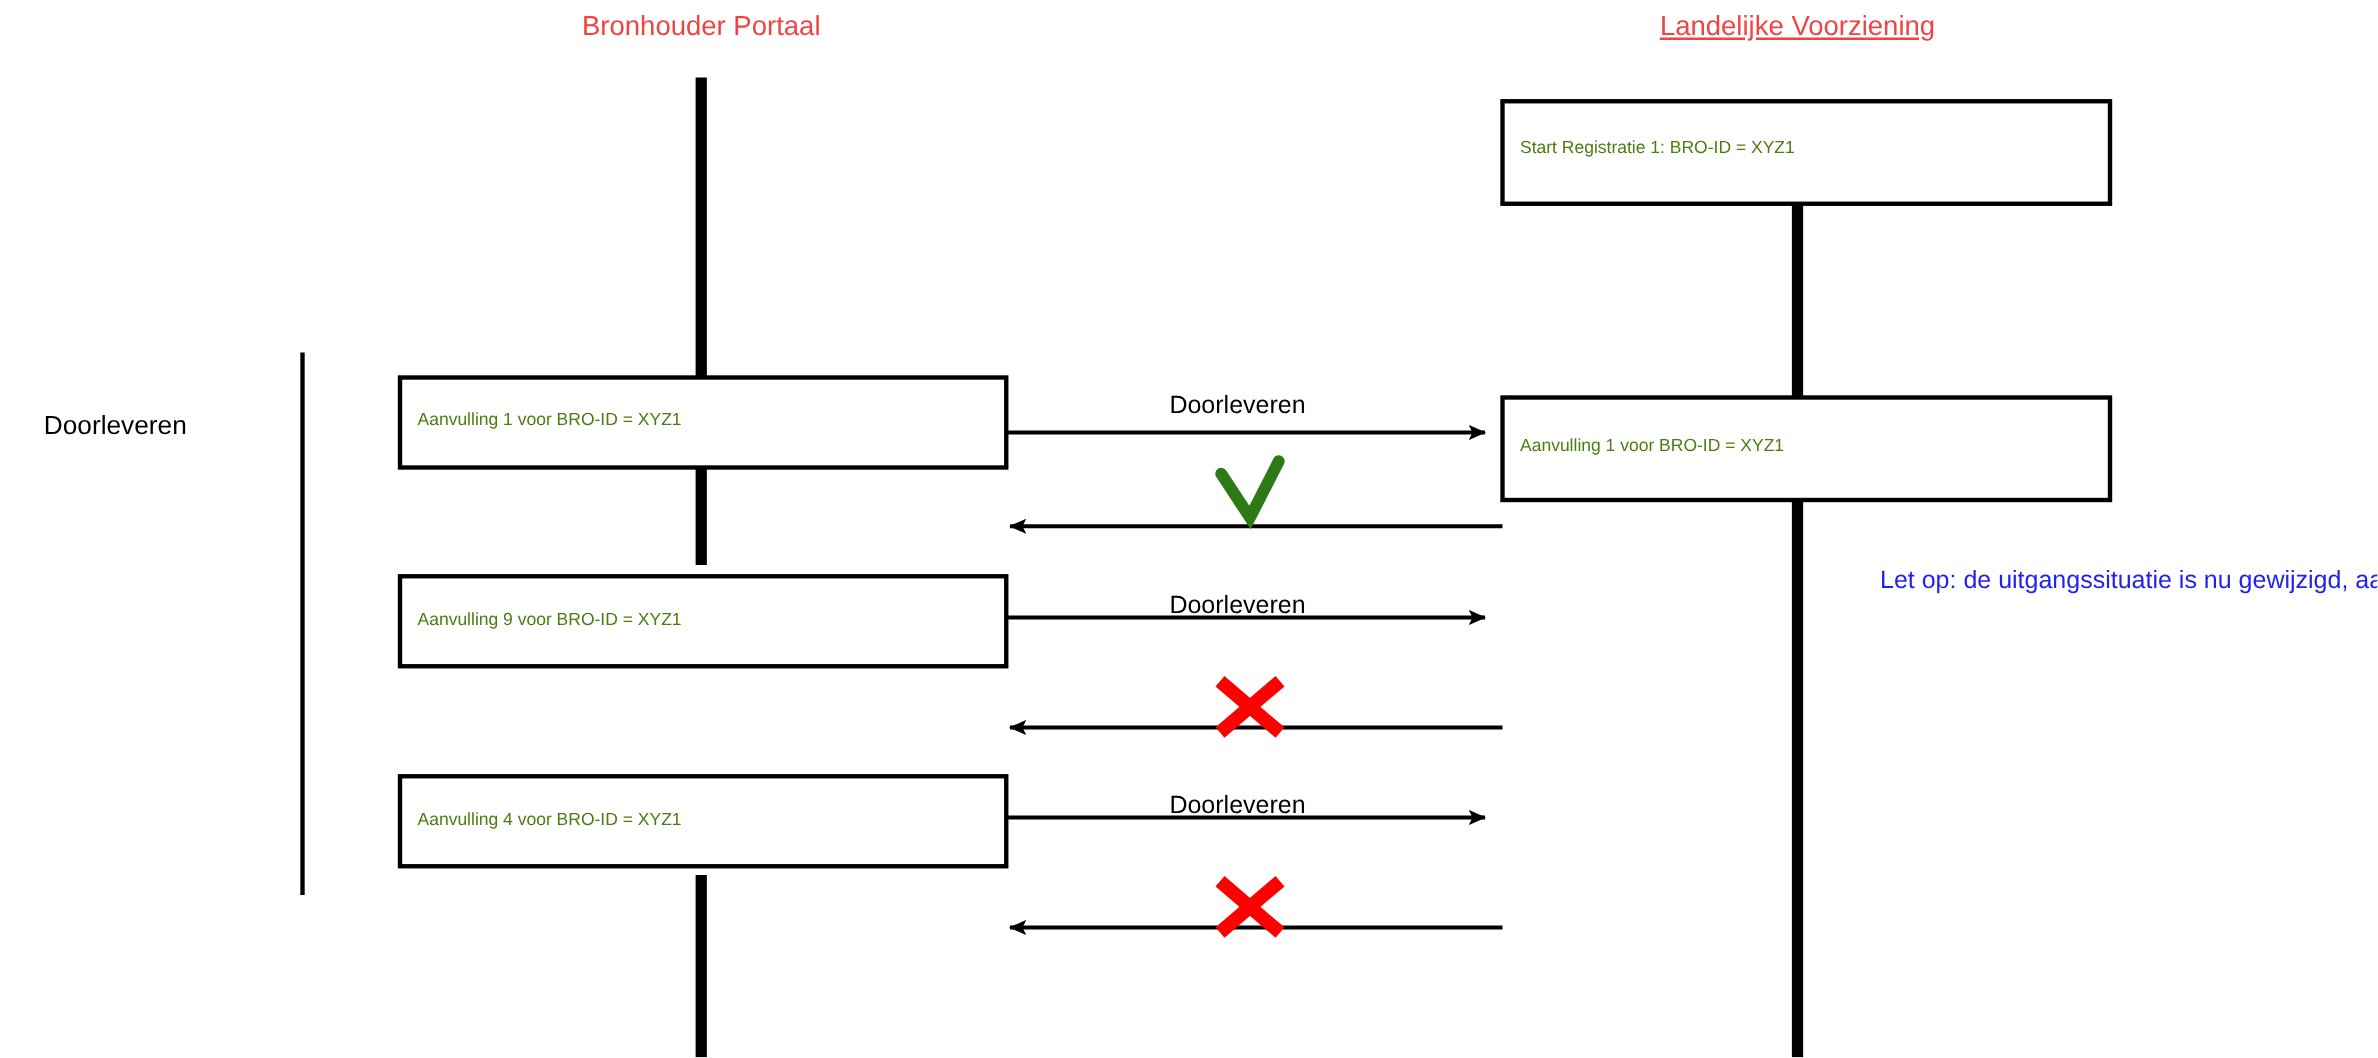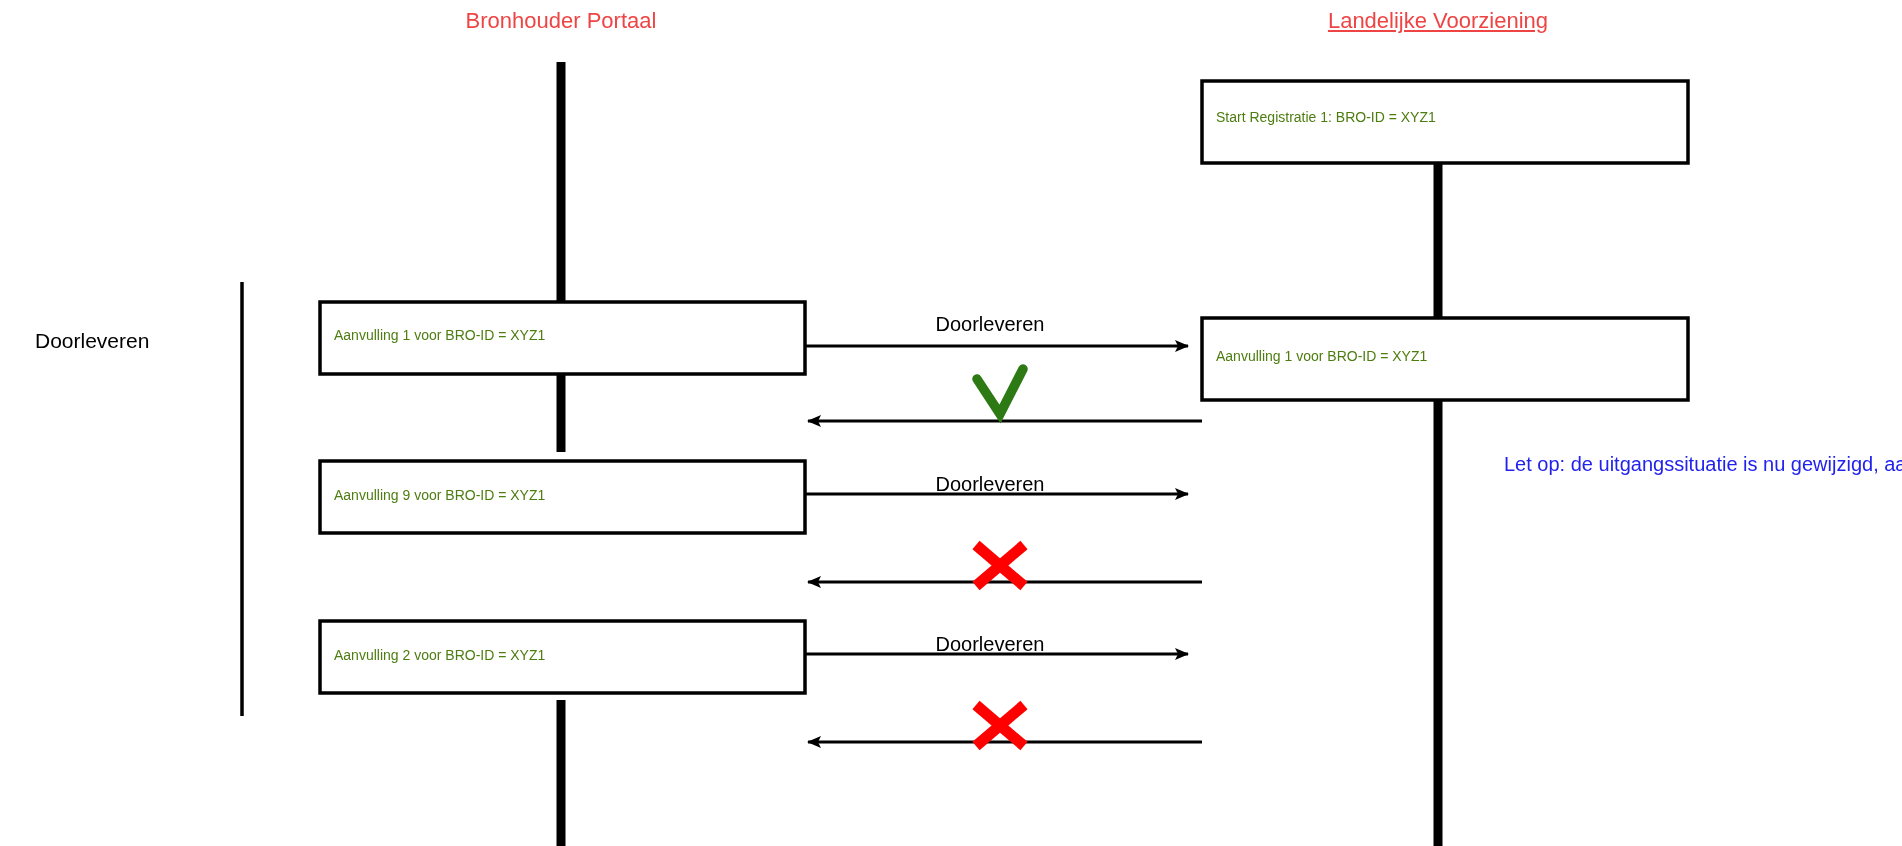--- a/index.html
+++ b/index.html
@@ -123,21 +123,21 @@
   <div class="lbl lifeline-title" style="left:561px; top:8px;">Bronhouder Portaal</div>
 
   <div class="lbl lifeline-title" style="left:1438px; top:8px;text-decoration:underline;">Landelijke Voorziening</div>
 
   <div class="lbl group-label" style="left:35px; top:328px;">Doorleveren</div>
 
   <div class="lbl box-label" style="left:334px; top:327px;">Aanvulling 1 voor BRO-ID = XYZ1</div>
 
   <div class="lbl box-label" style="left:334px; top:487px;">Aanvulling 9 voor BRO-ID = XYZ1</div>
 
-  <div class="lbl box-label" style="left:334px; top:647px;">Aanvulling 2 voor BRO-ID = XYZ1</div>
+  <div class="lbl box-label" style="left:334px; top:647px;">Aanvulling 4 voor BRO-ID = XYZ1</div>
 
   <div class="lbl box-label" style="left:1216px; top:109px;">Start Registratie 1: BRO-ID = XYZ1</div>
 
   <div class="lbl box-label" style="left:1216px; top:348px;">Aanvulling 1 voor BRO-ID = XYZ1</div>
 
   <div class="lbl arrow-label" style="left:990px; top:312px;">Doorleveren</div>
 
   <div class="lbl arrow-label" style="left:990px; top:472px;">Doorleveren</div>
 
   <div class="lbl arrow-label" style="left:990px; top:632px;">Doorleveren</div>

